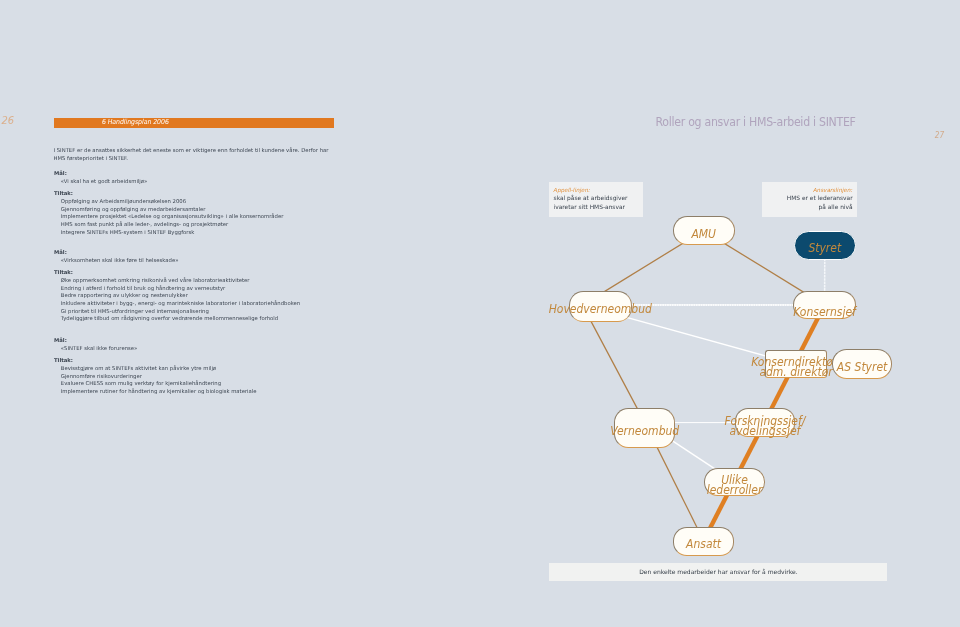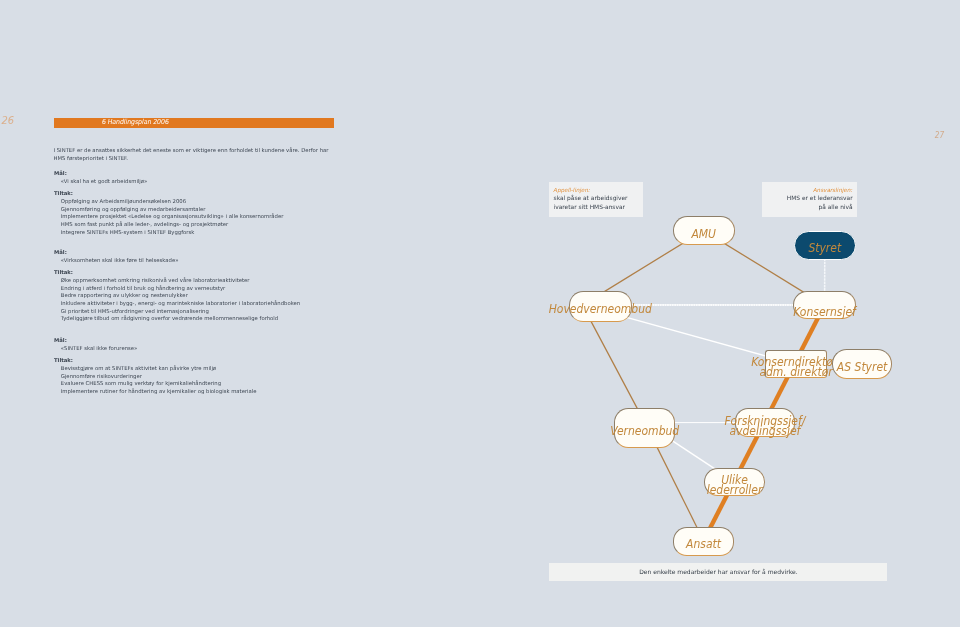--- a/index.html
+++ b/index.html
@@ -105,20 +105,21 @@
           <div class="gb-item">Bevisstgjøre om at SINTEFs aktivitet kan påvirke ytre miljø</div>
           <div class="gb-item">Gjennomføre risikovurderinger</div>
           <div class="gb-item">Evaluere CHESS som mulig verktøy for kjemikaliehåndtering</div>
           <div class="gb-item">Implementere rutiner for håndtering av kjemikalier og biologisk materiale</div>
         </div>
       </div>
   </div>
 
   <div id="right-page">
     <div id="page-number-right">27</div>
+    <div id="diagram-title">Roller og ansvar i HMS-arbeid i SINTEF</div>
 
     <svg id="edges" width="480" height="627" viewBox="0 0 480 627">
         <line x1="344.6" y1="305.1" x2="223.6" y2="540.7" stroke="#df7f22" stroke-width="4.4"></line>
         <line x1="223.5" y1="230.6" x2="102.4" y2="305.1" stroke="#b07f47" stroke-width="1.25"></line>
         <line x1="223.5" y1="230.6" x2="344.6" y2="305.1" stroke="#b07f47" stroke-width="1.25"></line>
         <line x1="102.4" y1="305.1" x2="164.8" y2="422.6" stroke="#b07f47" stroke-width="1.25"></line>
         <line x1="164.8" y1="422.6" x2="223.6" y2="540.7" stroke="#b07f47" stroke-width="1.25"></line>
         <line x1="102.4" y1="305.1" x2="316.1" y2="364.4" stroke="#ffffff" stroke-width="1.5"></line>
         <line x1="164.8" y1="422.6" x2="254.6" y2="481.8" stroke="#ffffff" stroke-width="1.5"></line>
         <line x1="164.8" y1="422.6" x2="284.9" y2="422.6" stroke="#ffffff" stroke-width="1"></line>

